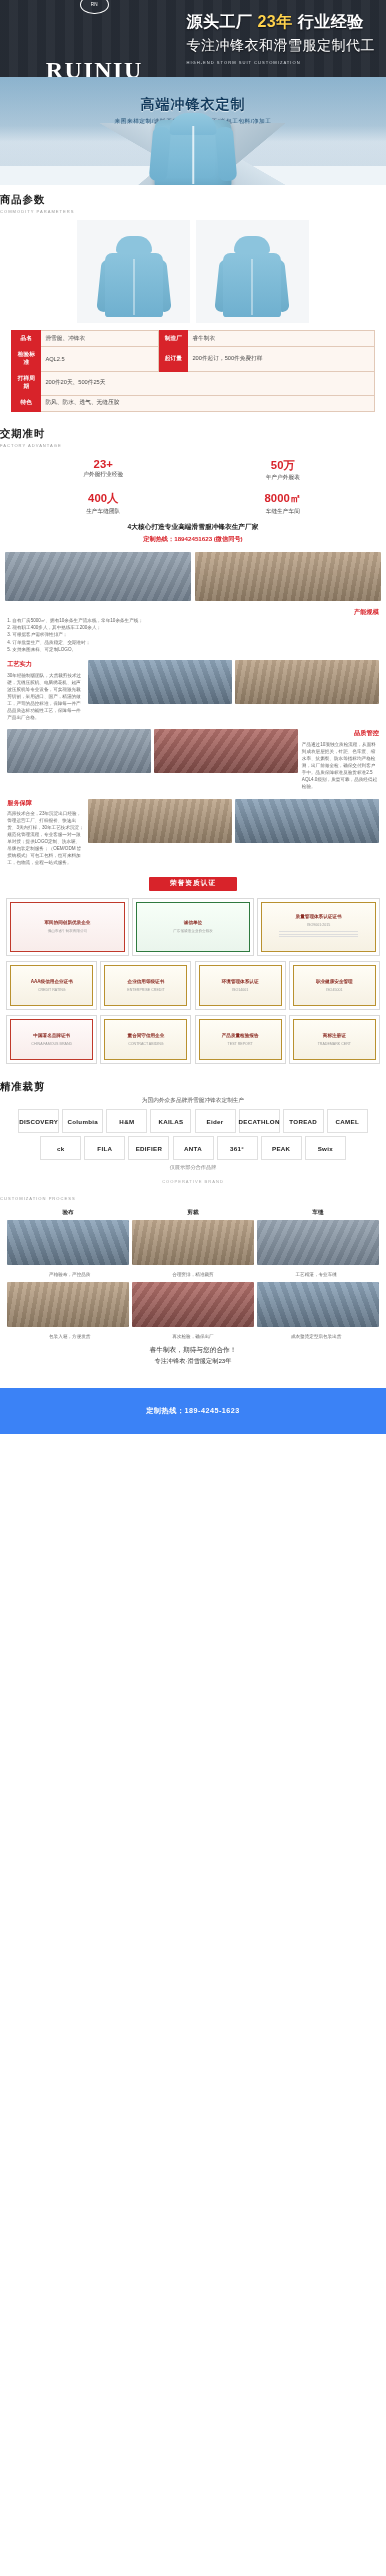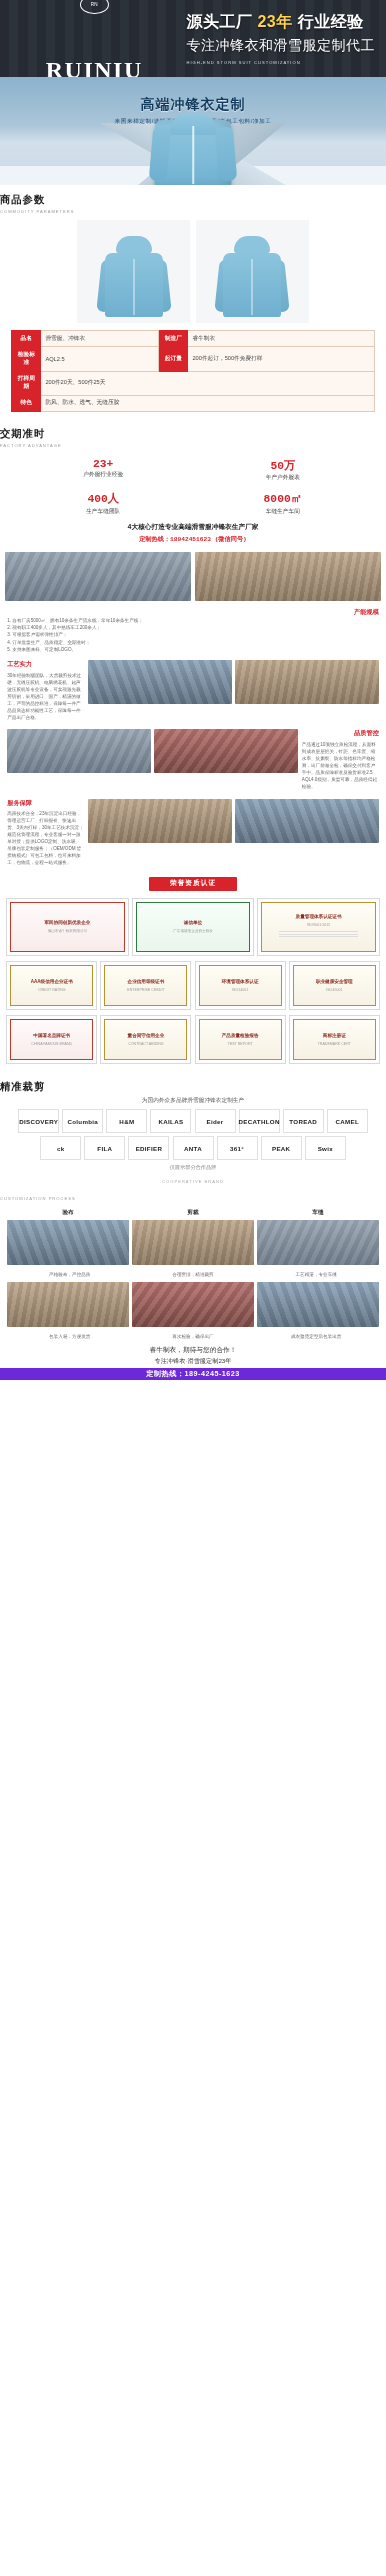--- a/index.html
+++ b/index.html
@@ -128,21 +128,21 @@
 
   
   .param-wrap { padding: 2.1px 11.3px 7.2px; }
   .ptable { width: 100%; border-collapse: collapse; font-size: 5.7px; }
   .ptable td { border: 0.5px solid #e2c9b8; padding: 3.6px 4.1px; vertical-align: middle; }
   .ptable td.lab { background: #d8232a; color: #fff; width: 29px; text-align: center; font-weight: bold; border-color: #d8232a; }
   .ptable td.val { background: #fdf6f1; color: #4a4a4a; }
   .ptable td.val.wide { width: 118px; }
 
   
-  .adv-box { padding: 2.1px 13.4px 5.2px; font-family: Liberation Mono, monospace; }
+  .adv-box { padding: 2.1px 13.4px 5.2px; }
   .adv-grid { display: flex; flex-wrap: wrap; }
   .adv-item { width: 50%; text-align: center; padding: 4.6px 0; }
   .adv-num { font-size: 11.3px; font-weight: bold; color: #d8232a; }
   .adv-txt { font-size: 5.7px; color: #444; margin-top: 1.5px; }
   .adv-core { text-align: center; font-size: 6.7px; color: #1d1d1d; font-weight: bold; margin-top: 3.1px; }
   .adv-hot { text-align: center; font-size: 6.2px; color: #d8232a; font-weight: bold; margin-top: 2.6px; }
 
   
   .photo-row { display: flex; gap: 3.1px; padding: 3.1px 5.2px; }
   .ph {
@@ -210,22 +210,22 @@
   .flow-imgs .ph { height: 45px; }
 
   .bullet-row { display: flex; padding: 4.1px 8.2px 0; }
   .bullet { flex: 1; font-size: 4.6px; color: #666; text-align: center; }
 
   
   .footer { text-align: center; padding: 7.2px 0 3.1px; }
   .footer-l1 { font-size: 6.7px; color: #333; }
   .footer-l2 { font-size: 6.2px; color: #333; margin-top: 2.1px; }
   .footer-bar {
-    margin-top: 2px; background: #6d28d9; color: #fff;
-    font-size: 7.2px; font-weight: bold; padding: 1px 0; letter-spacing: 0.5px;
+    margin-top: 22px; background: #3b82f6; color: #fff;
+    font-size: 7.2px; font-weight: bold; padding: 18px 0; letter-spacing: 0.5px;
   }
 </style>
 </head>
 <body>
 
 <div class="page">
 
   <div class="hero">
     <div class="hero-left">
       <div class="hero-logo-circle">RN</div>

